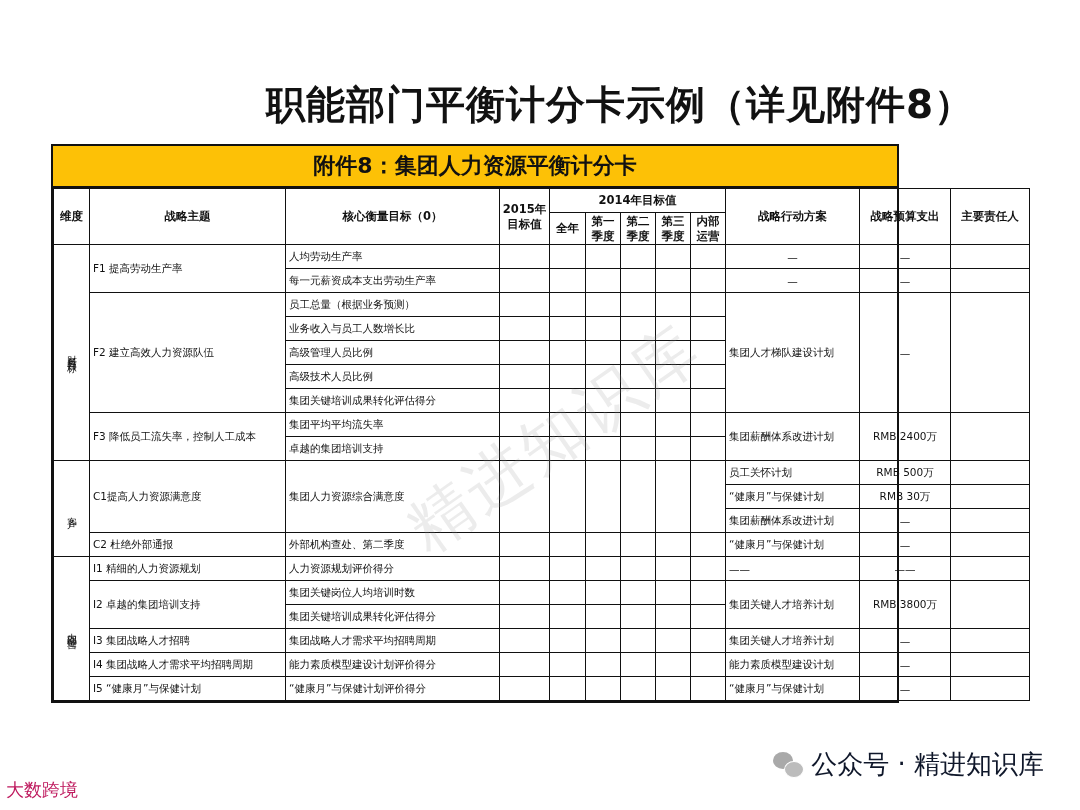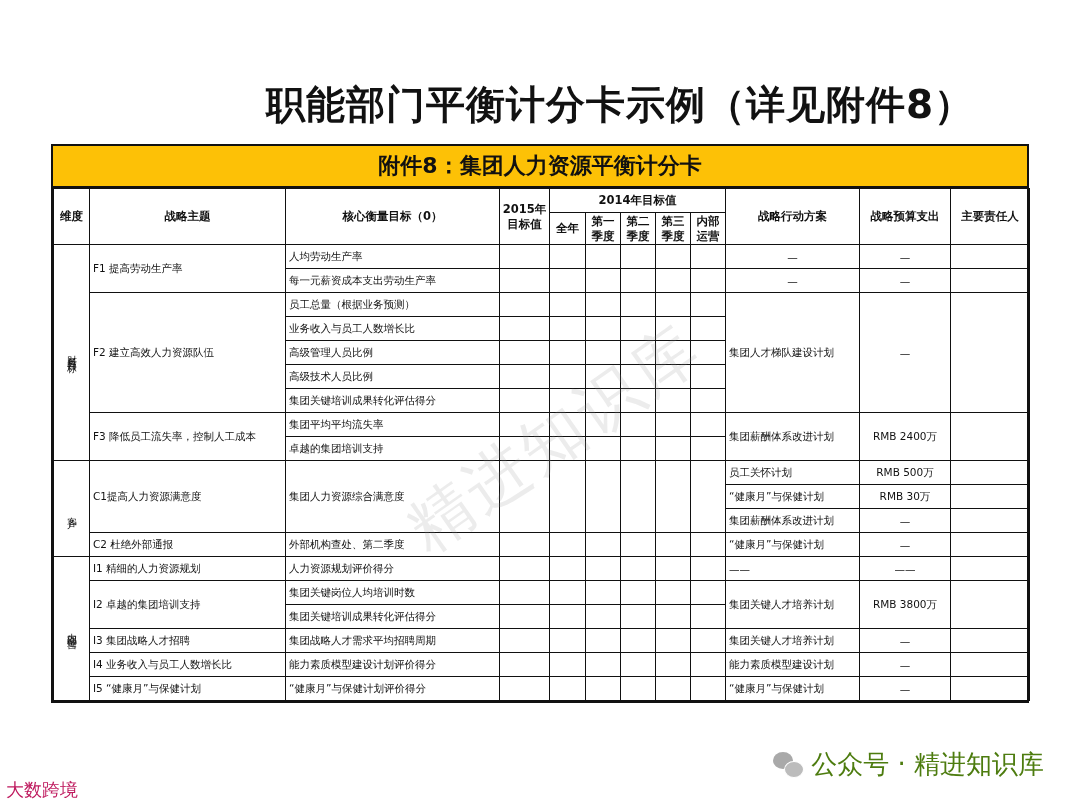--- a/index.html
+++ b/index.html
@@ -1,30 +1,30 @@
 <!DOCTYPE html>
 <html><head>
 <meta charset="utf-8">
 <style>
   html, body { margin:0; padding:0; background:#ffffff; }
   body { width:1080px; height:810px; position:relative; overflow:hidden; font-family:"DejaVu Sans", "Liberation Sans", sans-serif; color:#111; }
   .page-title { position:absolute; left:0; width:1080px; top:78px; text-align:center; font-size:39px; font-weight:bold; letter-spacing:1px; padding-left:160px; box-sizing:border-box; }
-  .card { position:absolute; left:51px; top:144px; width:978px; border:2px solid #111; box-sizing:border-box; }
+  .card { position:absolute; left:51px; top:144px; width:848px; border:2px solid #111; box-sizing:border-box; }
   .card-title { height:40px; background:#FDC106; border-bottom:2px solid #111; text-align:center; font-size:22px; font-weight:bold; line-height:40px; }
   table { border-collapse:collapse; width:100%; table-layout:fixed; }
   td, th { border:1.5px solid #111; font-size:10.5px; padding:0 3px; height:24px; box-sizing:border-box; font-weight:normal; }
   th { font-weight:bold; font-size:11.5px; text-align:center; line-height:15px; padding:0 1px; }
   td.c { text-align:center; }
   td.dim { text-align:center; }
   .vert { writing-mode:vertical-rl; font-size:10px; letter-spacing:2px; display:inline-block; }
   tr.hdr1 th { height:24px; }
   tr.hdr2 th { height:32px; }
   .watermark { position:absolute; left:360px; top:300px; font-size:64px; color:rgba(150,150,150,0.18); transform:rotate(-35deg); transform-origin:left top; white-space:nowrap; pointer-events:none; letter-spacing:4px; top:500px; left:390px; }
   .footer-left { position:absolute; left:6px; bottom:8px; font-size:18px; color:#be185d; }
-  .footer-right { position:absolute; right:36px; bottom:28px; font-size:26px; color:#4d7c0f; display:flex; align-items:center; gap:8px; }
+  .footer-right { position:absolute; right:36px; bottom:28px; font-size:26px; color:#0f172a; display:flex; align-items:center; gap:8px; }
   .wechat { position:relative; width:30px; height:26px; }
   .wechat .b1 { position:absolute; left:0; top:0; width:20px; height:17px; border-radius:50%; background:#a9a9a9; }
   .wechat .b2 { position:absolute; left:11px; top:9px; width:18px; height:15px; border-radius:50%; background:#bcbcbc; border:1px solid #fff; }
 </style>
 </head>
 <body>
 
 <div class="page-title">职能部门平衡计分卡示例（详见附件8）</div>
 
 <div class="card">
@@ -242,21 +242,21 @@
           <td></td>
           <td></td>
           <td></td>
           <td></td>
           <td></td>
       <td>集团关键人才培养计划</td>
       <td class="c">—</td>
       <td></td>
     </tr>
     <tr>
-      <td>I4 业务收入与员工人数增长比</td>
+      <td>I4 集团战略人才需求平均招聘周期</td>
       <td>能力素质模型建设计划评价得分</td>
       <td></td>
           <td></td>
           <td></td>
           <td></td>
           <td></td>
           <td></td>
       <td>能力素质模型建设计划</td>
       <td class="c">—</td>
       <td></td>

